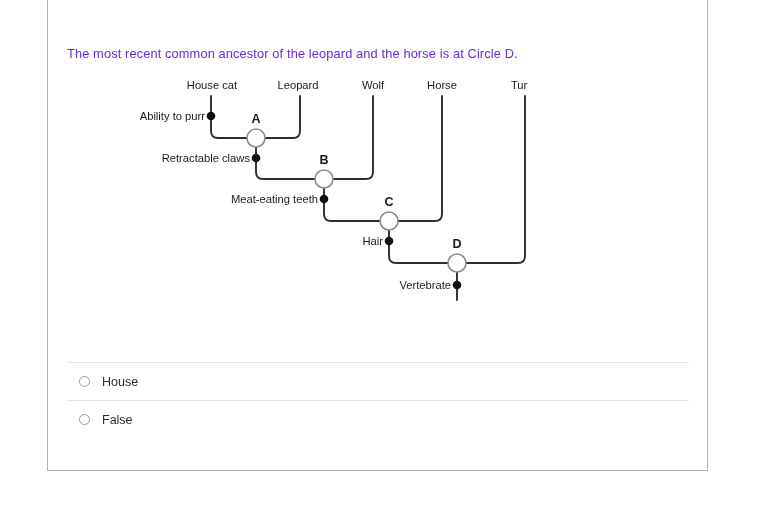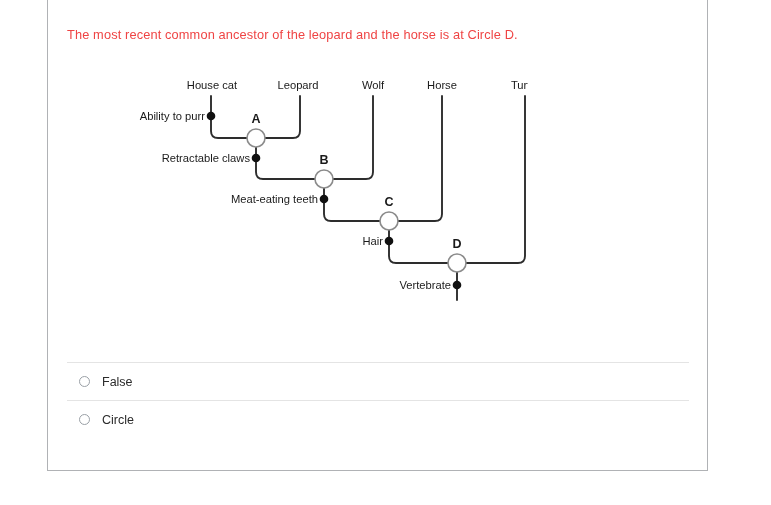--- a/index.html
+++ b/index.html
@@ -22,25 +22,25 @@
     width: 661px;
     height: 483px;
     border: 1px solid #b0b2b5;
     border-top: none;
     box-sizing: border-box;
     background: #ffffff;
   }
   #question-text {
     position: absolute;
     left: 19px;
-    top: 38px;
+    top: 57px;
     width: 620px;
     font-size: 12.8px;
     line-height: 17px;
-    color: #ef4444;
+    color: #6d28d9;
     letter-spacing: 0.01em;
   }
   #cladogram-figure {
     position: absolute;
     left: 10px;
     top: 90px;
     width: 470px;
     height: 225px;
     text-align: right;
   }
@@ -177,21 +177,21 @@
 
         <circle class="node-circle" cx="399" cy="185" r="9"></circle>
         <text class="node-letter" x="399" y="170">D</text>
       </g>
     </svg>
   </div>
 
   <div id="answer-options">
     <div class="option-row">
       <span class="radio-mark"></span>
-      <span class="option-label">False</span>
+      <span class="option-label">House</span>
     </div>
     <div class="option-row">
       <span class="radio-mark"></span>
-      <span class="option-label">Circle</span>
+      <span class="option-label">False</span>
     </div>
   </div>
 
 </div>
 
 </body></html>

